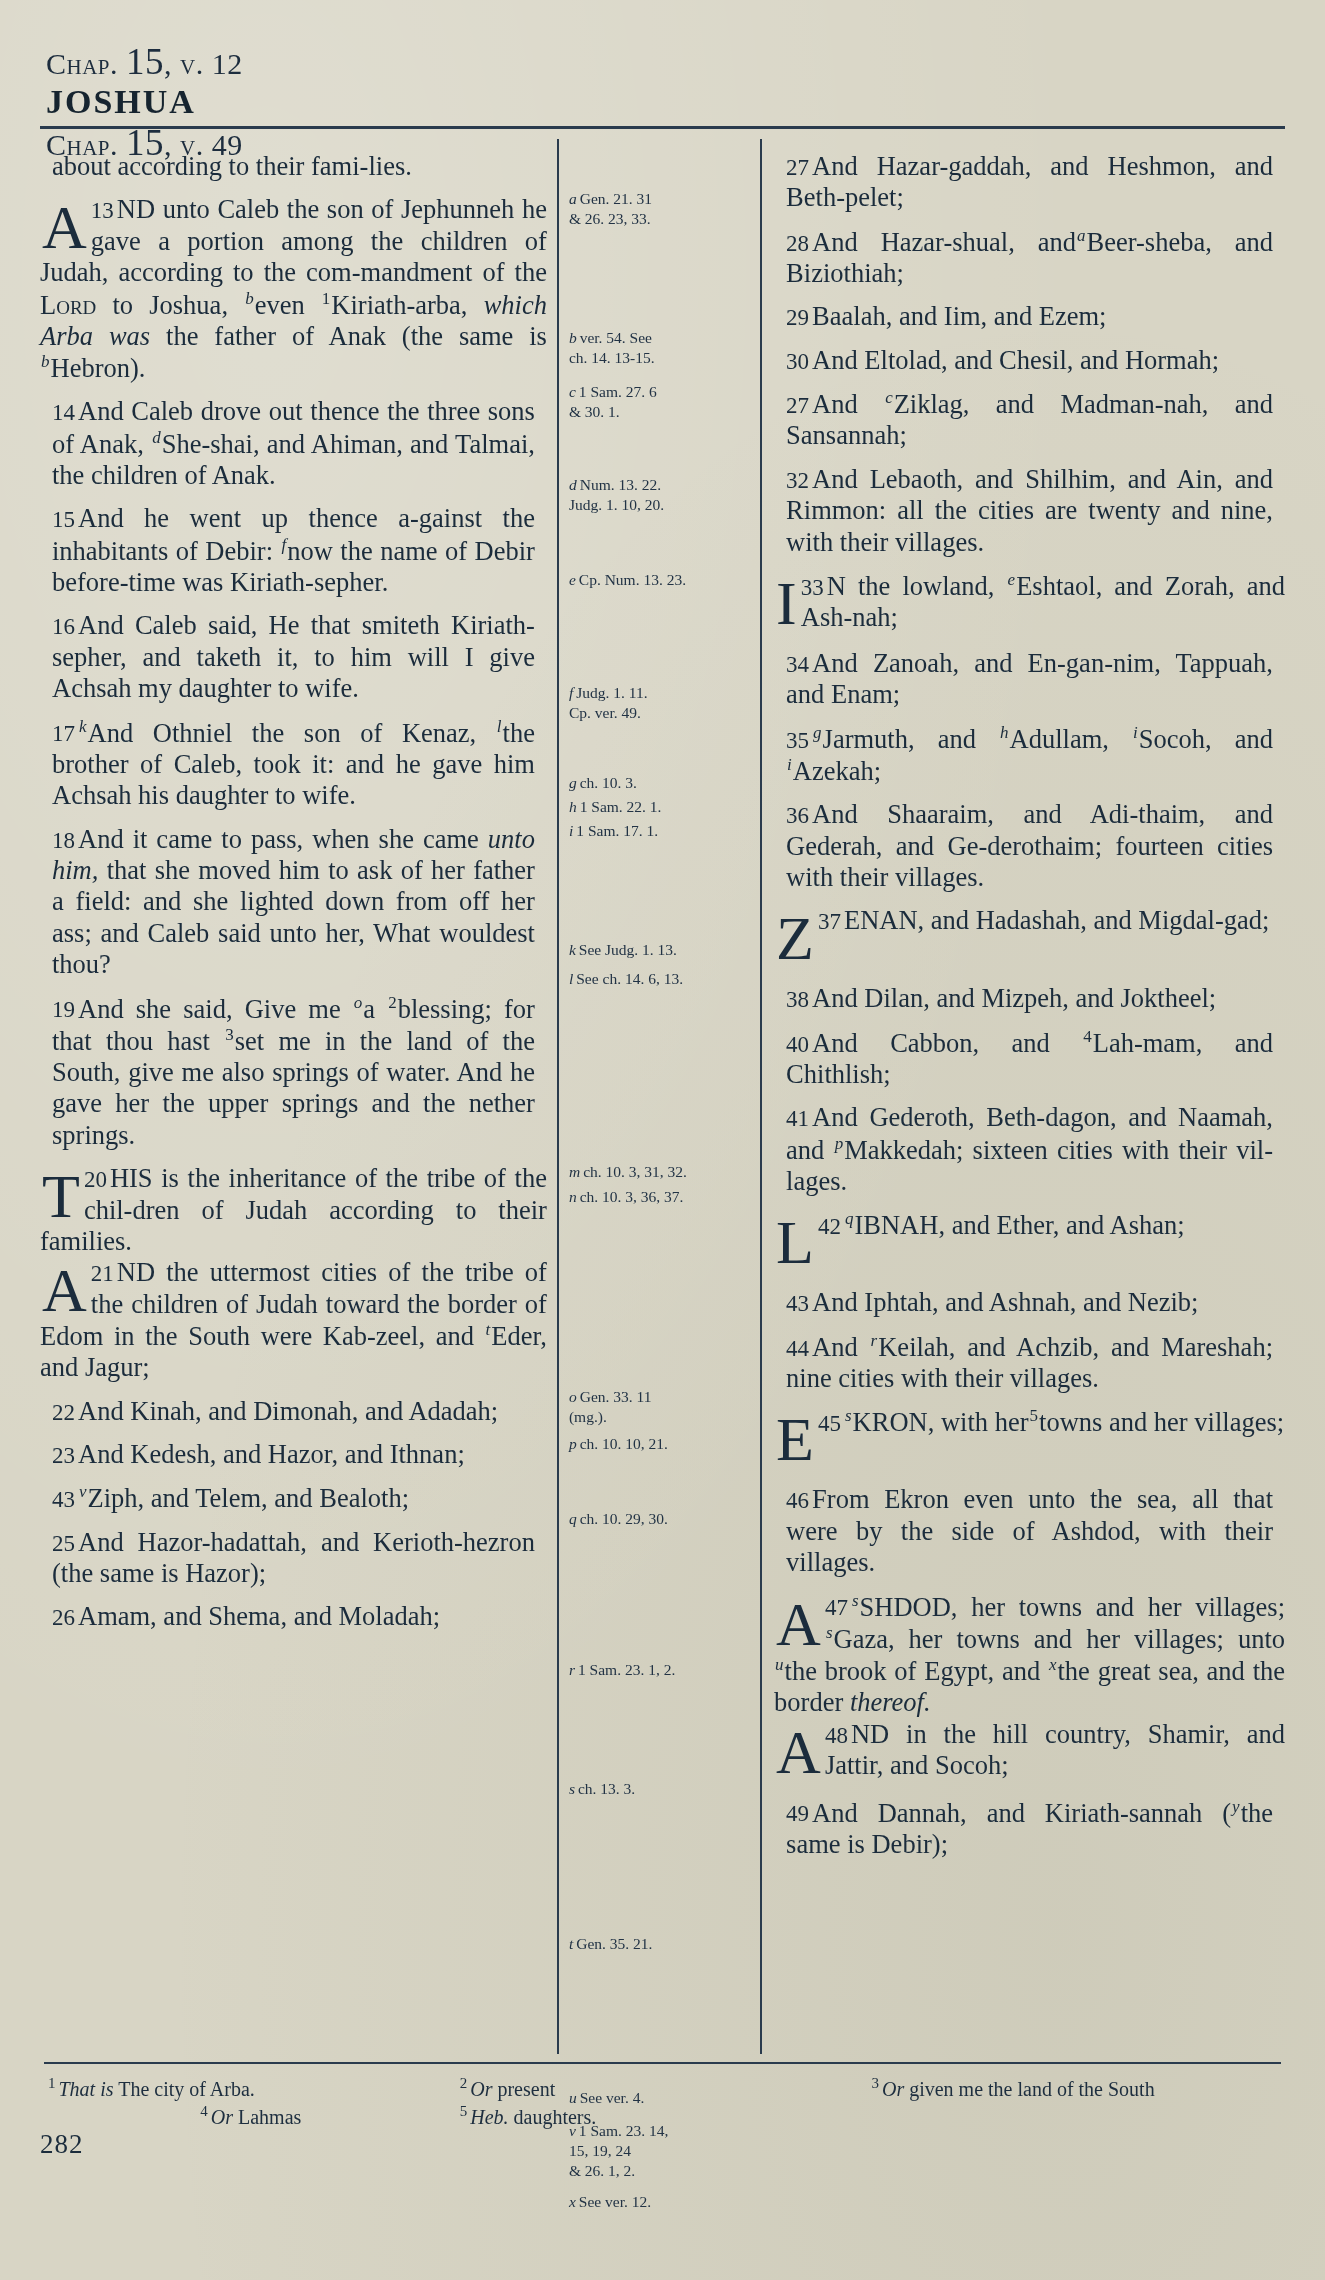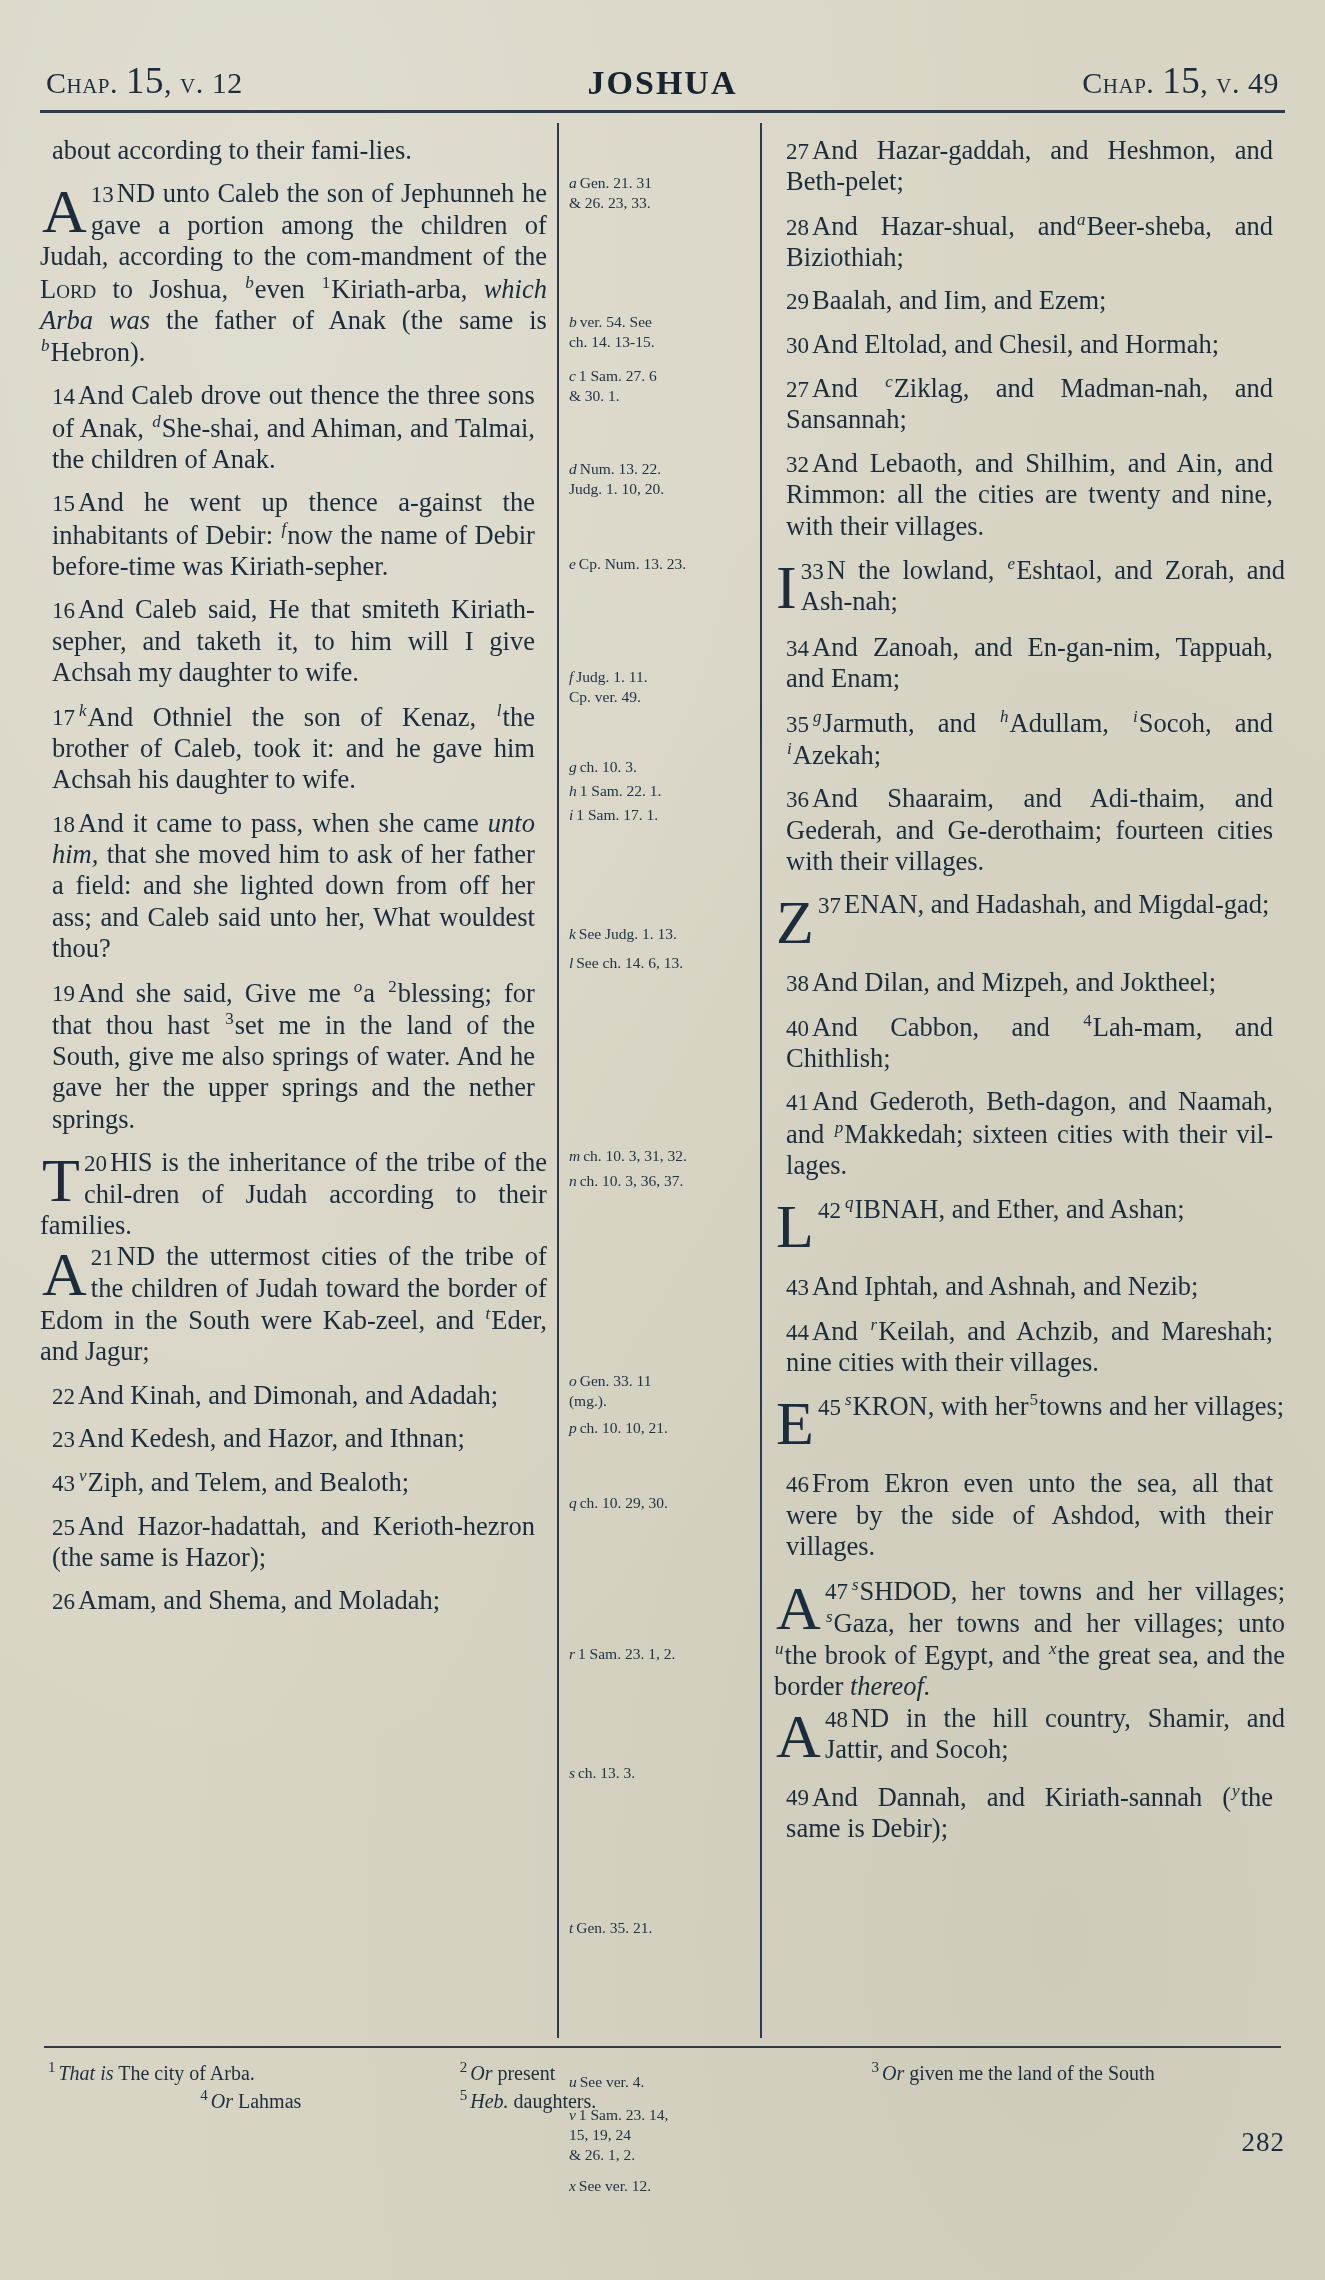--- a/index.html
+++ b/index.html
@@ -29,24 +29,25 @@
     top: 40px;
     width: 1245px;
     height: 2200px;
   }
 
   
   .runhead {
     position: relative;
     height: 62px;
     display: flex;
-    align-items: flex-end;
+    align-items: flex-start;
     justify-content: space-between;
-    padding: 0 6px 8px 6px;
+    padding: 0 6px 24px 6px;
     border-bottom: 3px solid #2a3b4d;
+    flex-direction: column;
   }
   .runhead .side {
     font-variant: small-caps;
     font-size: 30px;
     letter-spacing: 0.5px;
     color: #1d2d3e;
     white-space: nowrap;
   }
   .runhead .side .bignum {
     font-size: 37px;
@@ -146,22 +147,21 @@
   }
   .footnotes .fcol { width: 33%; }
   .footnotes .fcol.mid { text-align: left; }
   .footnotes .fn { white-space: nowrap; }
   .footnotes .fmark {
     font-size: 15px;
     vertical-align: super;
     padding-right: 3px;
   }
   .pageno {
-    margin-top: 14px;
-    text-align: right;
+    text-align: left;
     font-size: 27px;
     letter-spacing: 1px;
     color: #1b2c3c;
     font-family: Liberation Serif, serif;
   }
 </style>
 </head>
 <body>
 
 <div class="page">

